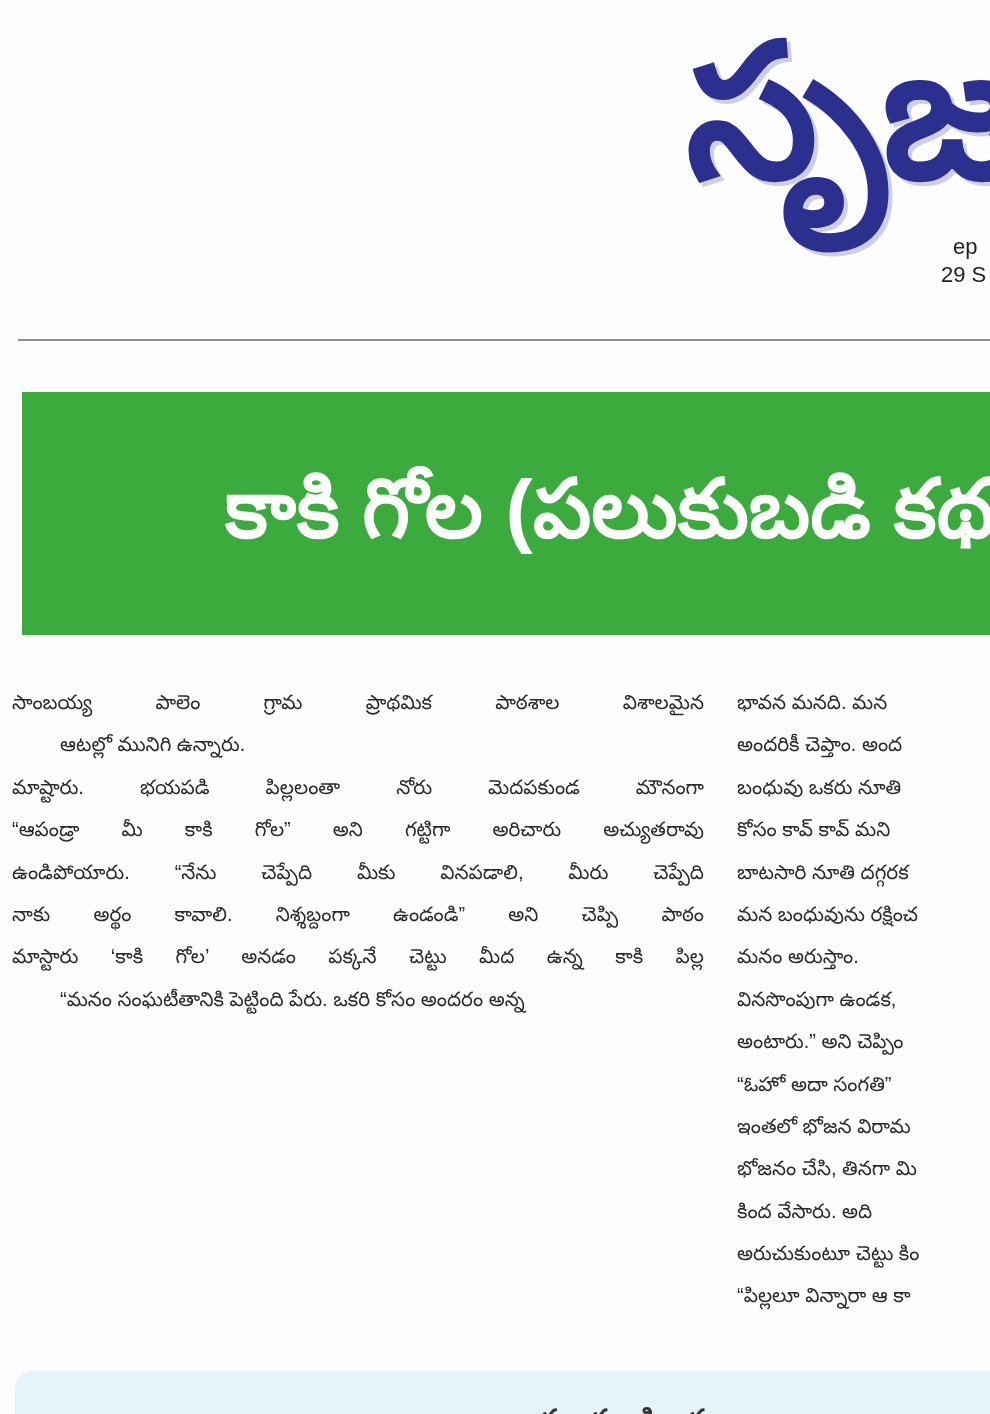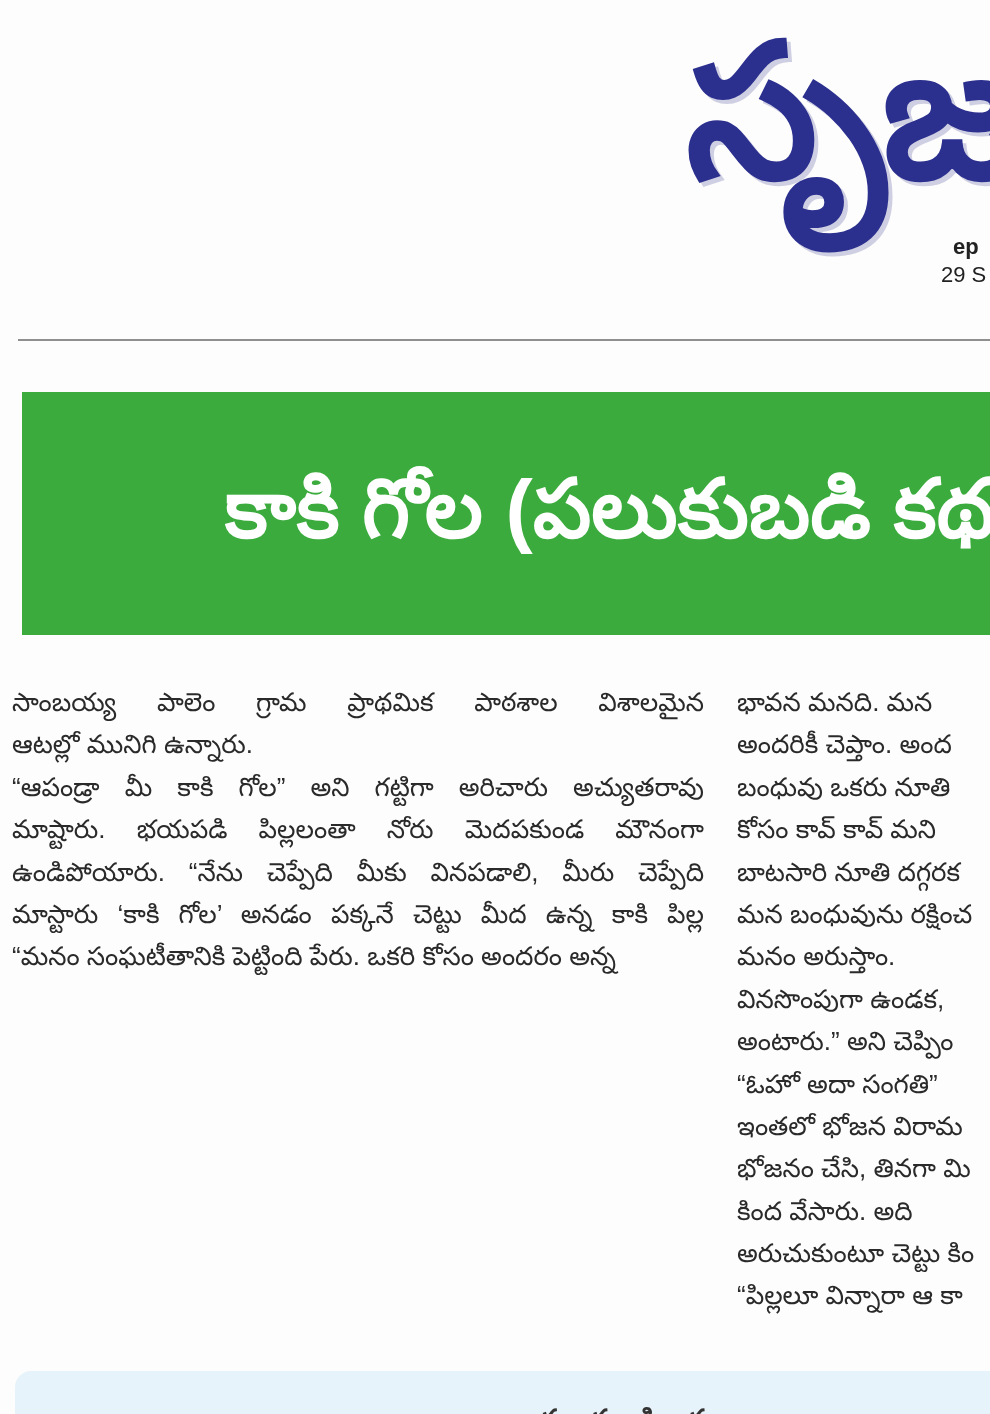--- a/index.html
+++ b/index.html
@@ -18,53 +18,53 @@
     white-space: nowrap; letter-spacing: -4px;
     text-shadow: 4px 4px 0 rgba(150,150,195,0.45);
   }
 
   
   .edition {
     position: absolute; left: 941px; top: 233px;
     font-size: 22px; line-height: 28px; color: #222222;
     white-space: nowrap;
   }
-  .edition .l1 { display: block; padding-left: 12px; font-weight: bold; }
+  .edition .l1 { display: block; padding-left: 12px; }
   .edition .l2 { display: block; }
 
   .rule {
     position: absolute; left: 18px; top: 339px;
     width: 990px; height: 2px; background: #8f8f8f;
   }
 
   
   .banner {
     position: absolute; left: 22px; top: 392px;
     width: 1500px; height: 243px;
   }
   .banner-title {
     position: absolute; left: 203px; top: 46px;
     font-size: 82px; line-height: 142px; font-weight: bold;
     color: #ffffff; white-space: nowrap;
   }
 
   
-  .col { position: absolute; top: 681px; font-size: 26px; }
+  .col { position: absolute; top: 681px; font-size: 20px; }
   .col-left  { left: 12px;  width: 692px; }
   .col-right { left: 737px; width: 430px; }
   .col .line {
     display: block; height: 42.4px; line-height: 42.4px;
     overflow: hidden; white-space: nowrap;
   }
   .col-left .line {
     white-space: normal;
     text-align: justify;
     text-align-last: justify;
   }
-  .col-left .line.end { text-align-last: left; }
+  .col-left .line.end { text-align-last: left; margin-left: 48px; }
   .col-right .line { text-align: left; }
 
   
   .footer-box {
     position: absolute; left: 15px; top: 1371px;
     width: 1230px; height: 240px;
     border-radius: 16px;
   }
   .footer-caption {
     position: absolute; left: 0; top: 33px; width: 1230px;
@@ -86,23 +86,24 @@
   <div class="rule"></div>
 
   <div class="banner" style="background-color: rgb(58, 171, 60);">
     <div class="banner-title">కాకి గోల (పలుకుబడి కథ)</div>
   </div>
 
   <div class="col col-left">
 
   <span class="line">సాంబయ్య పాలెం గ్రామ ప్రాథమిక పాఠశాల విశాలమైన</span>
       <span class="line end">ఆటల్లో మునిగి ఉన్నారు.</span>
+      <span class="line">మాష్టారు. భయపడి పిల్లలంతా నోరు మెదపకుండ మౌనంగా</span>
       <span class="line">“ఆపండ్రా మీ కాకి గోల” అని గట్టిగా అరిచారు అచ్యుతరావు</span>
-      <span class="line">మాష్టారు. భయపడి పిల్లలంతా నోరు మెదపకుండ మౌనంగా</span>
       <span class="line">ఉండిపోయారు. “నేను చెప్పేది మీకు వినపడాలి, మీరు చెప్పేది</span>
+      <span class="line">నాకు అర్థం కావాలి. నిశ్శబ్దంగా ఉండండి” అని చెప్పి పాఠం</span>
       <span class="line">మాస్టారు ‘కాకి గోల’ అనడం పక్కనే చెట్టు మీద ఉన్న కాకి పిల్ల</span>
       <span class="line end">“మనం సంఘటీతానికి పెట్టింది పేరు. ఒకరి కోసం అందరం అన్న</span>
     </div>
 
   <div class="col col-right">
 
   <span class="line">భావన మనది. మన</span>
       <span class="line">అందరికీ చెప్తాం. అంద</span>
       <span class="line">బంధువు ఒకరు నూతి</span>
       <span class="line">కోసం కావ్ కావ్ మని</span>

